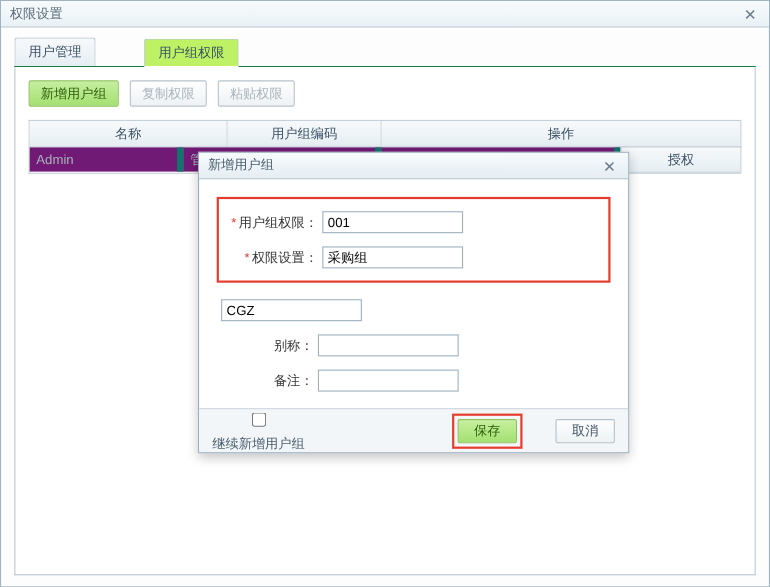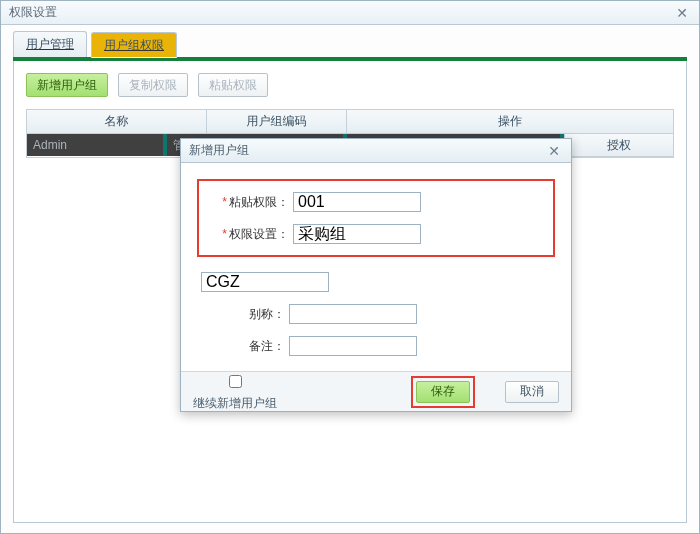--- a/index.html
+++ b/index.html
@@ -38,40 +38,40 @@
     font-size: 14px;
     cursor: pointer;
   }
   .win-body { padding: 10px 12px 12px 12px; }
 
   
   .tabs {
     display: flex;
     align-items: flex-end;
     height: 26px;
-    border-bottom: 4px solid #15803d;
-    text-decoration: underline;
+    border-bottom: 1px solid #15803d;
   }
   .tab {
     height: 26px;
     padding: 0 12px;
     margin-right: 4px;
     display: flex; align-items: center;
     border: 1px solid #b9c8d3;
     border-bottom: none;
     background: linear-gradient(#f6f9fb, #e6eef3);
     color: #3b5163;
     cursor: pointer;
     border-radius: 3px 3px 0 0;
   }
   .tab.active {
-    background: #eab308;
+    background: #bef264;
     position: relative;
     top: 1px;
     border-bottom: 1px solid #fff;
+    margin-left: 40px;
   }
 
   
   .panel {
     border: 1px solid #b9c8d3;
     border-top: none;
     background: #fff;
     padding: 12px;
     height: 462px;
     position: relative;
@@ -105,26 +105,26 @@
   .tbl-head, .tbl-row { display: flex; }
   .tbl-head .cell {
     background: linear-gradient(#f6f9fb, #e6eef3);
     border-right: 1px solid #c6d0d8;
     border-bottom: 1px solid #c6d0d8;
     height: 24px;
     display: flex; align-items: center; justify-content: center;
     color: #3b5163;
   }
   .tbl-row .cell {
-    border-right: 4px solid #0f766e;
+    border-right: 6px solid #0f766e;
     height: 22px;
     display: flex; align-items: center;
     padding: 0 6px;
     color: #a8b2ba;
-    background: #404040;
+    background: #701a75;
   }
   .col-code { width: 140px; }
   .col-name { flex: 0 0 180px; }
   .col-op   { flex: 1; }
   .col-act  { width: 110px; flex: none; }
   .tbl-row .cell.act {
     background: linear-gradient(#f6f9fb, #e6eef3);
     justify-content: center;
     border: 1px solid #c6d0d8;
     margin: -1px 0 0 0;
@@ -173,21 +173,21 @@
     width: 84px;
     text-align: right;
     color: #333;
   }
   .req { color: #e63c2f; margin-right: 2px; }
   .inp {
     width: 128px;
     height: 20px;
     border: 1px solid #9db1c0;
     padding: 1px 4px;
-    font-size: 16px;
+    font-size: 12px;
     margin-left: 4px;
     outline: none;
   }
   .body-rows .form-row .lbl { width: 88px; }
   .body-rows .inp { width: 128px; }
 
   .dlg-foot {
     border-top: 1px solid #cfd9e1;
     background: #f3f6f8;
     height: 40px;
@@ -247,21 +247,21 @@
 
   <div class="overlay">
     <div class="dialog">
       <div class="dlg-title">
         <span>新增用户组</span>
         <span class="win-close">✕</span>
       </div>
       <div class="dlg-body">
         <div class="highlight-group">
           <div class="form-row">
-            <span class="lbl"><span class="req">*</span><span>粘贴权限：</span></span>
+            <span class="lbl"><span class="req">*</span><span>用户组权限：</span></span>
             <input class="inp" value="001" style="">
           </div>
           <div class="form-row">
             <span class="lbl"><span class="req">*</span><span>权限设置：</span></span>
             <input class="inp" value="采购组" style="">
           </div>
         </div>
         <div class="body-rows">
           <div class="form-row">
             <input class="inp" value="CGZ" style="">

